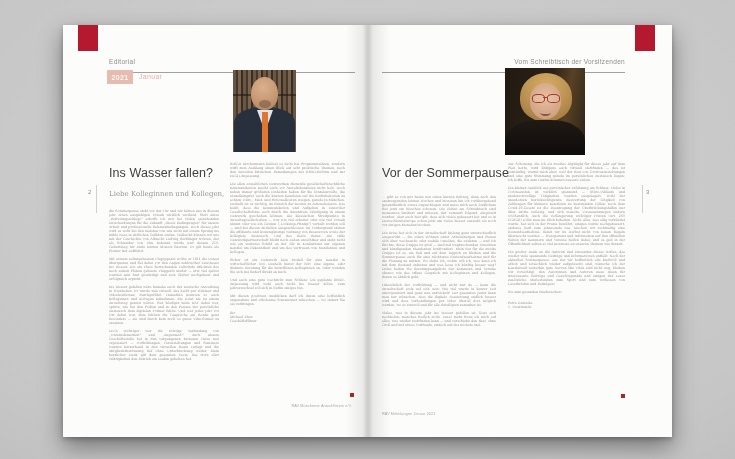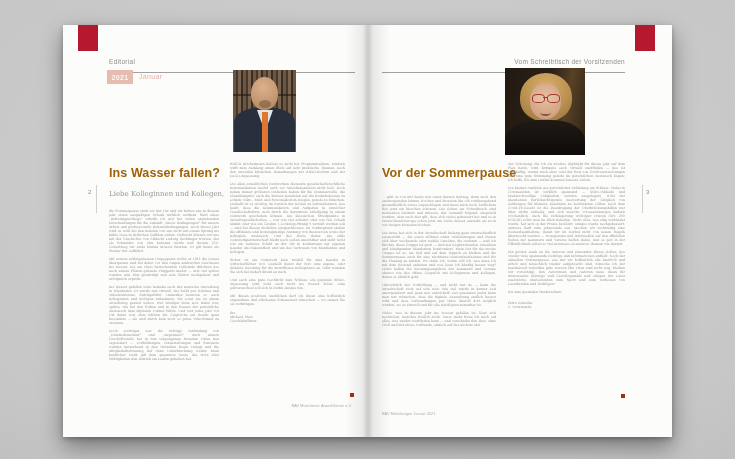--- a/index.html
+++ b/index.html
@@ -19,21 +19,21 @@
   .section-label{position:absolute;top:33px;font-size:6.5px;color:#908e8c;letter-spacing:.3px;}
   .sl-left{left:46px;}
   .sl-right{right:47px;}
   .header-rule{position:absolute;top:47px;height:1px;background:#a3a19f;}
   .hr-left{left:46px;width:246px;}
   .hr-right{left:14px;width:243px;}
   .issue-badge{position:absolute;left:44px;top:45px;width:26px;height:14px;background:#e6bcb1;
                display:flex;align-items:center;justify-content:center;}
   .issue-badge span{font-size:7px;font-weight:bold;color:#fdf6f4;letter-spacing:.3px;}
   .issue-month{position:absolute;left:76px;top:48px;font-size:7px;color:#e0b2a7;letter-spacing:.3px;}
-  .article-title{position:absolute;margin:0;font-size:12.5px;font-weight:bold;color:#a16207;letter-spacing:.1px;}
+  .article-title{position:absolute;margin:0;font-size:12.5px;font-weight:normal;color:#404040;letter-spacing:.1px;}
   .t-left{left:46px;top:141px;}
   .t-right{left:14px;top:141px;}
   .pagenum{position:absolute;font-size:6px;color:#8f8d8b;}
   .pagenum-line{position:absolute;width:1px;height:28px;background:#d6d0cd;top:160px;}
   .pn-left-line{left:33px;} .pn-left-num{left:25px;top:164px;}
   .pn-right-line{left:274px;} .pn-right-num{left:278px;top:164px;}
   .salutation{position:absolute;left:46px;top:165px;width:220px;font-size:7px;color:#9a9693;
               font-family:"DejaVu Serif", serif;}
   .col{position:absolute;font-family:"DejaVu Serif", serif;font-size:6.5px;line-height:8px;
        color:#9a9693;text-align:justify;transform:scale(.5);transform-origin:0 0;}

